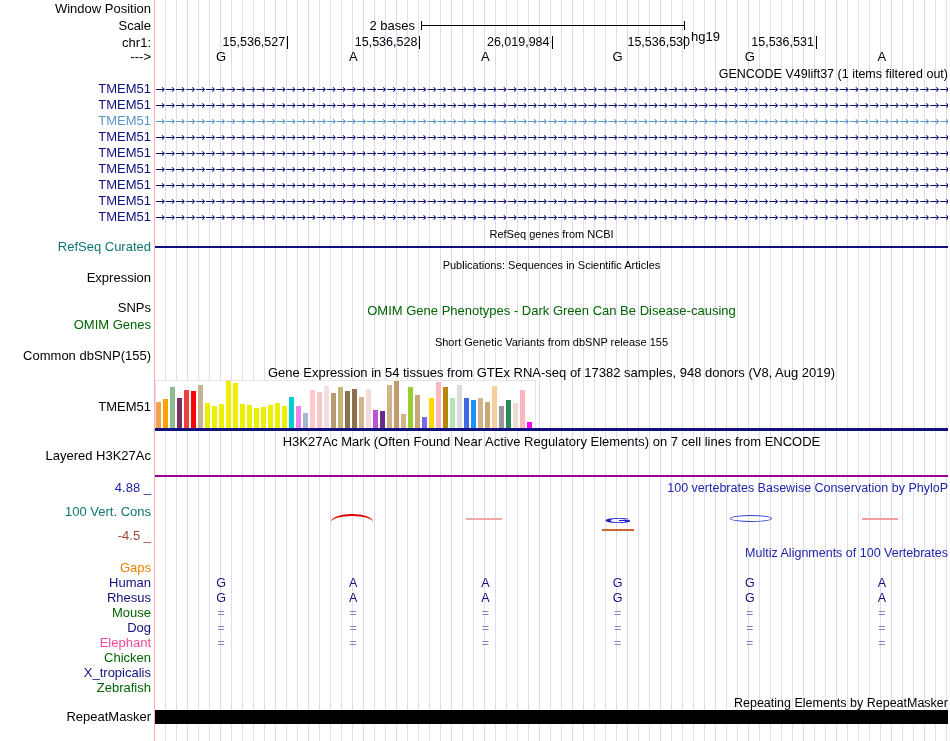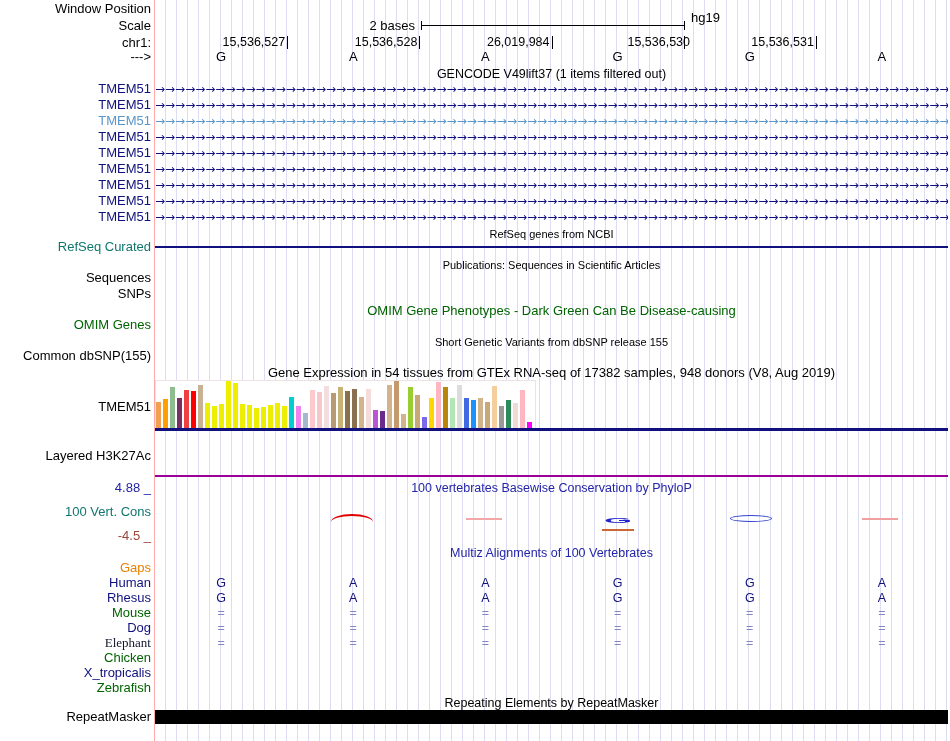--- a/index.html
+++ b/index.html
@@ -1,21 +1,21 @@
 <!DOCTYPE html>
 <html><head>
 <meta charset="utf-8">
 <style>
   html,body{margin:0;padding:0;background:#fff;}
   #browser{position:relative;width:950px;height:741px;background:#fff;overflow:hidden;
            font-family:"Liberation Sans","DejaVu Sans",sans-serif;color:#000;}
   .abs{position:absolute;}
   .lbl{position:absolute;left:0;width:151px;text-align:right;font-size:13px;line-height:14px;white-space:nowrap;}
   .title{position:absolute;left:155px;width:793px;text-align:center;white-space:nowrap;line-height:14px;}
-  .t13{font-size:13px;} .t12{font-size:12.5px;} .t11{font-size:11px;}
+  .t13{font-size:13px;} .t12{font-size:12.5px;text-align:right;} .t11{font-size:11px;}
   .navy{color:#0f766e;} .blue-title{color:#2424A8;} .green{color:#006400;} .brick{color:#9B463C;}
   #guides{position:absolute;left:155px;top:0;width:794px;height:741px;
           background:repeating-linear-gradient(to right,transparent 0px,transparent 10px,#DCDCF2 10px,#DCDCF2 11px);}
   #pinkline{position:absolute;left:154px;top:0;width:1px;height:741px;background:#FFABAB;}
   .generow{position:absolute;left:155px;width:793px;height:16px;overflow:hidden;white-space:nowrap;
            font-family:"DejaVu Sans",sans-serif;font-size:12px;line-height:16px;letter-spacing:0px;}
   .coordnum{position:absolute;font-size:12.5px;line-height:13px;white-space:nowrap;}
   .tick{position:absolute;width:1px;height:13px;background:#000;}
   .baseletter{position:absolute;transform:translateX(-50%);font-size:13px;line-height:14px;}
   .scalebar{position:absolute;height:9px;border-left:1px solid #000;border-right:1px solid #000;
@@ -34,38 +34,38 @@
 
 <div id="browser">
   <div id="guides"></div>
   <div id="pinkline"></div>
 
   <div class="lbl" style="top:2px">Window Position</div>
 
   <div class="lbl" style="top:19px">Scale</div>
   <div class="abs" style="top:19px;right:535px;font-size:13px;line-height:14px;">2 bases</div>
   <div class="scalebar" style="left:421px;top:21px;width:262px;"></div>
-  <div class="abs" style="left:691px;top:11px;font-size:13px;line-height:14px;">hg19</div>
+  <div class="abs" style="left:691px;top:30px;font-size:13px;line-height:14px;">hg19</div>
 
   <div class="lbl" style="top:36px">chr1:</div>
   <div id="coord-row"></div>
 
   <div class="lbl" style="top:50px">---&gt;</div>
   <div id="base-row"></div>
 
   <div class="title t12" style="top:67px">GENCODE V49lift37 (1 items filtered out)</div>
   <div id="gencode-rows"></div>
 
   <div class="title t11" style="top:227px">RefSeq genes from NCBI</div>
   <div class="lbl navy" style="top:240px">RefSeq Curated</div>
   <div class="hline" style="top:246px;height:2px;background:#10107E;"></div>
 
   <div class="title t11" style="top:258px">Publications: Sequences in Scientific Articles</div>
-  <div class="lbl" style="top:271px">Sequences</div>
-  <div class="lbl" style="top:287px">SNPs</div>
+  <div class="lbl" style="top:271px">Expression</div>
+  <div class="lbl" style="top:301px">SNPs</div>
 
   <div class="title t13 green" style="top:304px">OMIM Gene Phenotypes - Dark Green Can Be Disease-causing</div>
   <div class="lbl green" style="top:318px">OMIM Genes</div>
 
   <div class="title t11" style="top:335px">Short Genetic Variants from dbSNP release 155</div>
   <div class="lbl" style="top:349px">Common dbSNP(155)</div>
 
   <div class="title t13" style="top:366px">Gene Expression in 54 tissues from GTEx RNA-seq of 17382 samples, 948 donors (V8, Aug 2019)</div>
   <div class="abs" style="left:155px;top:380px;width:379px;height:48px;background:#fff;border:1px solid #EEE2E2;"></div>
   <div class="lbl" style="top:400px">TMEM51</div>
@@ -120,20 +120,21 @@
       <div class="bar" style="left: 485px; top: 402px; height: 26px; background: rgb(200, 168, 120);"></div>
       <div class="bar" style="left: 492px; top: 386px; height: 42px; background: rgb(245, 206, 158);"></div>
       <div class="bar" style="left: 499px; top: 406px; height: 22px; background: rgb(153, 153, 153);"></div>
       <div class="bar" style="left: 506px; top: 400px; height: 28px; background: rgb(46, 139, 87);"></div>
       <div class="bar" style="left: 513px; top: 403px; height: 25px; background: rgb(238, 220, 210);"></div>
       <div class="bar" style="left: 520px; top: 390px; height: 38px; background: rgb(255, 182, 193);"></div>
       <div class="bar" style="left: 527px; top: 422px; height: 6px; background: rgb(255, 0, 255);"></div>
     </div>
   <div class="hline" style="top:428px;height:3px;background:#10107E;"></div>
 
+  <div class="title t13" style="top:435px">H3K27Ac Mark (Often Found Near Active Regulatory Elements) on 7 cell lines from ENCODE</div>
   <div class="lbl" style="top:449px">Layered H3K27Ac</div>
   <div class="hline" style="top:475px;height:2px;background:#990099;"></div>
 
   <div class="lbl blue-title" style="top:481px">4.88 _</div>
   <div class="title t12 blue-title" style="top:481px">100 vertebrates Basewise Conservation by PhyloP</div>
   <div class="lbl navy" style="top:505px">100 Vert. Cons</div>
   <div id="phylop-marks">
       <div class="cons-arc" style="left: 331px; top: 514px; width: 42px; border-top-color: rgb(224, 0, 0);"></div>
       <div class="cons-dash" style="left: 466px; top: 518px; width: 36px; background: rgb(242, 168, 168);"></div>
       <div class="cons-letter" style="left: 618px; top: 512px; color: rgb(34, 34, 204);">G</div>
@@ -205,21 +206,21 @@
     <div class="mz-cell" style="left: 617.583px; top: 606px; color: rgb(133, 133, 194);">=</div>
     <div class="mz-cell" style="left: 749.75px; top: 606px; color: rgb(133, 133, 194);">=</div>
     <div class="mz-cell" style="left: 881.917px; top: 606px; color: rgb(133, 133, 194);">=</div>
     <div class="lbl" style="top: 621px; color: rgb(16, 16, 126);">Dog</div>
     <div class="mz-cell" style="left: 221.083px; top: 621px; color: rgb(133, 133, 194);">=</div>
     <div class="mz-cell" style="left: 353.25px; top: 621px; color: rgb(133, 133, 194);">=</div>
     <div class="mz-cell" style="left: 485.417px; top: 621px; color: rgb(133, 133, 194);">=</div>
     <div class="mz-cell" style="left: 617.583px; top: 621px; color: rgb(133, 133, 194);">=</div>
     <div class="mz-cell" style="left: 749.75px; top: 621px; color: rgb(133, 133, 194);">=</div>
     <div class="mz-cell" style="left: 881.917px; top: 621px; color: rgb(133, 133, 194);">=</div>
-    <div class="lbl" style="top: 636px; color: #0f172a; font-family: Liberation Serif, serif;">Elephant</div>
+    <div class="lbl" style="top: 636px; color: #ec4899;">Elephant</div>
     <div class="mz-cell" style="left: 221.083px; top: 636px; color: rgb(133, 133, 194);">=</div>
     <div class="mz-cell" style="left: 353.25px; top: 636px; color: rgb(133, 133, 194);">=</div>
     <div class="mz-cell" style="left: 485.417px; top: 636px; color: rgb(133, 133, 194);">=</div>
     <div class="mz-cell" style="left: 617.583px; top: 636px; color: rgb(133, 133, 194);">=</div>
     <div class="mz-cell" style="left: 749.75px; top: 636px; color: rgb(133, 133, 194);">=</div>
     <div class="mz-cell" style="left: 881.917px; top: 636px; color: rgb(133, 133, 194);">=</div>
     <div class="lbl" style="top: 651px; color: rgb(0, 100, 0);">Chicken</div>
     <div class="lbl" style="top: 666px; color: rgb(16, 16, 126);">X_tropicalis</div>
     <div class="lbl" style="top: 681px; color: rgb(0, 100, 0);">Zebrafish</div>
   </div>

